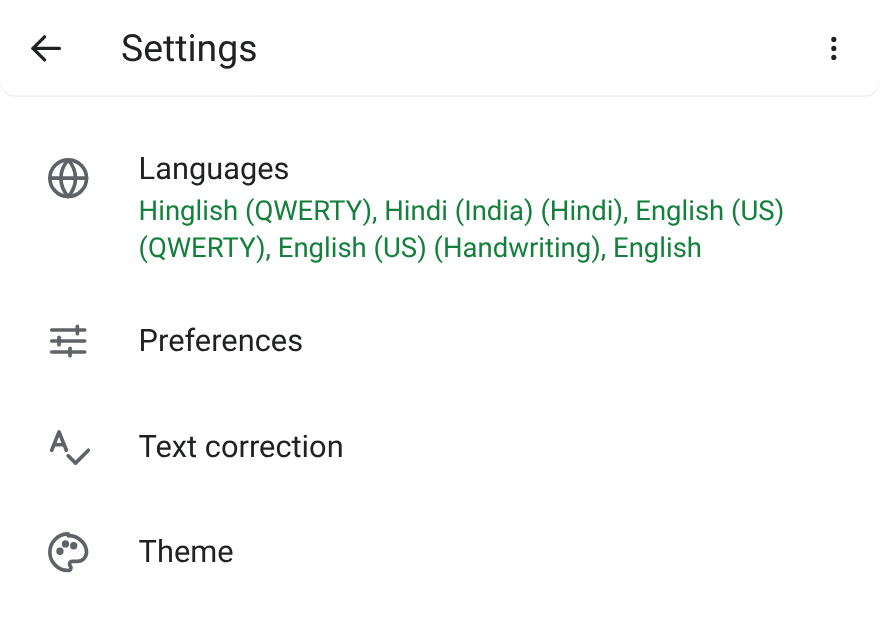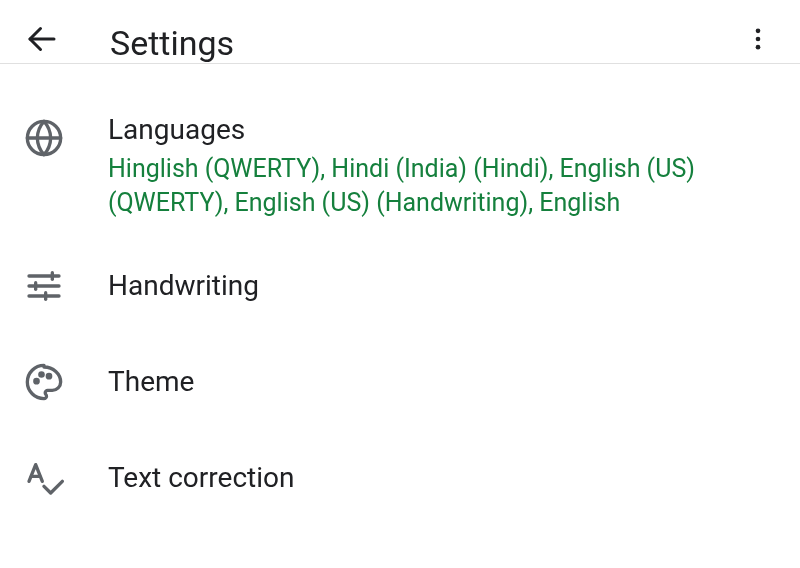--- a/index.html
+++ b/index.html
@@ -9,24 +9,25 @@
     }
     body {
       font-family: -apple-system, BlinkMacSystemFont, 'Segoe UI', Roboto, Helvetica, Arial, sans-serif;
       background: #ffffff;
       width: 800px;
       height: 568px;
       overflow: hidden;
     }
     .header {
       display: flex;
-      align-items: flex-end;
-      height: 64px;
+      align-items: center;
+      height: 88px;
       padding: 0 18px;
       border-bottom: 1px solid #e0e0e0;
+      border-radius: 14px;
     }
     .back-btn {
       width: 48px;
       height: 48px;
       display: flex;
       align-items: center;
       justify-content: center;
       cursor: pointer;
       color: #202124;
     }
@@ -47,20 +48,21 @@
       color: #202124;
     }
     .content {
       padding-top: 30px;
     }
     .list-item {
       display: flex;
       align-items: flex-start;
       padding: 18px 18px 18px 20px;
       cursor: pointer;
+      margin-left: 18px;
     }
     .list-item.single-line {
       align-items: center;
       padding-top: 28px;
       padding-bottom: 28px;
     }
     .icon-slot {
       width: 88px;
       display: flex;
       align-items: center;
@@ -148,48 +150,48 @@
           <line x1="3" y1="6" x2="21" y2="6"></line>
           <line x1="17" y1="4" x2="17" y2="8"></line>
           <line x1="3" y1="12" x2="21" y2="12"></line>
           <line x1="7" y1="10" x2="7" y2="14"></line>
           <line x1="3" y1="18" x2="21" y2="18"></line>
           <line x1="13" y1="16" x2="13" y2="20"></line>
         </svg>
       </span>
     </div>
     <div class="item-text">
-      <div class="item-title">Handwriting</div>
+      <div class="item-title">Preferences</div>
+    </div>
+  </div>
+
+  <div class="list-item single-line">
+    <div class="icon-slot">
+      <span>
+        <svg width="40" height="40" viewBox="0 0 24 24" fill="none" stroke="currentColor" stroke-width="2" stroke-linecap="round" stroke-linejoin="round">
+          <path d="M3 14 L7 4 L11 14"></path>
+          <line x1="4.5" y1="11" x2="9.5" y2="11"></line>
+          <polyline points="12 17 16 21 23 14"></polyline>
+        </svg>
+      </span>
+    </div>
+    <div class="item-text">
+      <div class="item-title">Text correction</div>
     </div>
   </div>
 
   <div class="list-item single-line">
     <div class="icon-slot">
       <span>
         <svg width="40" height="40" viewBox="0 0 24 24" fill="none" stroke="currentColor" stroke-width="2" stroke-linecap="round" stroke-linejoin="round">
           <path d="M12 2C6.48 2 2 6.48 2 12s4.48 10 10 10c.83 0 1.5-.67 1.5-1.5 0-.39-.15-.74-.39-1.01-.23-.26-.38-.61-.38-.99 0-.83.67-1.5 1.5-1.5H17c2.76 0 5-2.24 5-5 0-4.97-4.48-9-10-9z"></path>
           <circle cx="7.5" cy="11.5" r="1" fill="currentColor"></circle>
           <circle cx="10.5" cy="7.5" r="1" fill="currentColor"></circle>
           <circle cx="15" cy="8.5" r="1" fill="currentColor"></circle>
         </svg>
       </span>
     </div>
     <div class="item-text">
       <div class="item-title">Theme</div>
     </div>
   </div>
 
-  <div class="list-item single-line">
-    <div class="icon-slot">
-      <span>
-        <svg width="40" height="40" viewBox="0 0 24 24" fill="none" stroke="currentColor" stroke-width="2" stroke-linecap="round" stroke-linejoin="round">
-          <path d="M3 14 L7 4 L11 14"></path>
-          <line x1="4.5" y1="11" x2="9.5" y2="11"></line>
-          <polyline points="12 17 16 21 23 14"></polyline>
-        </svg>
-      </span>
-    </div>
-    <div class="item-text">
-      <div class="item-title">Text correction</div>
-    </div>
-  </div>
-
 </div>
 
 </body></html>

